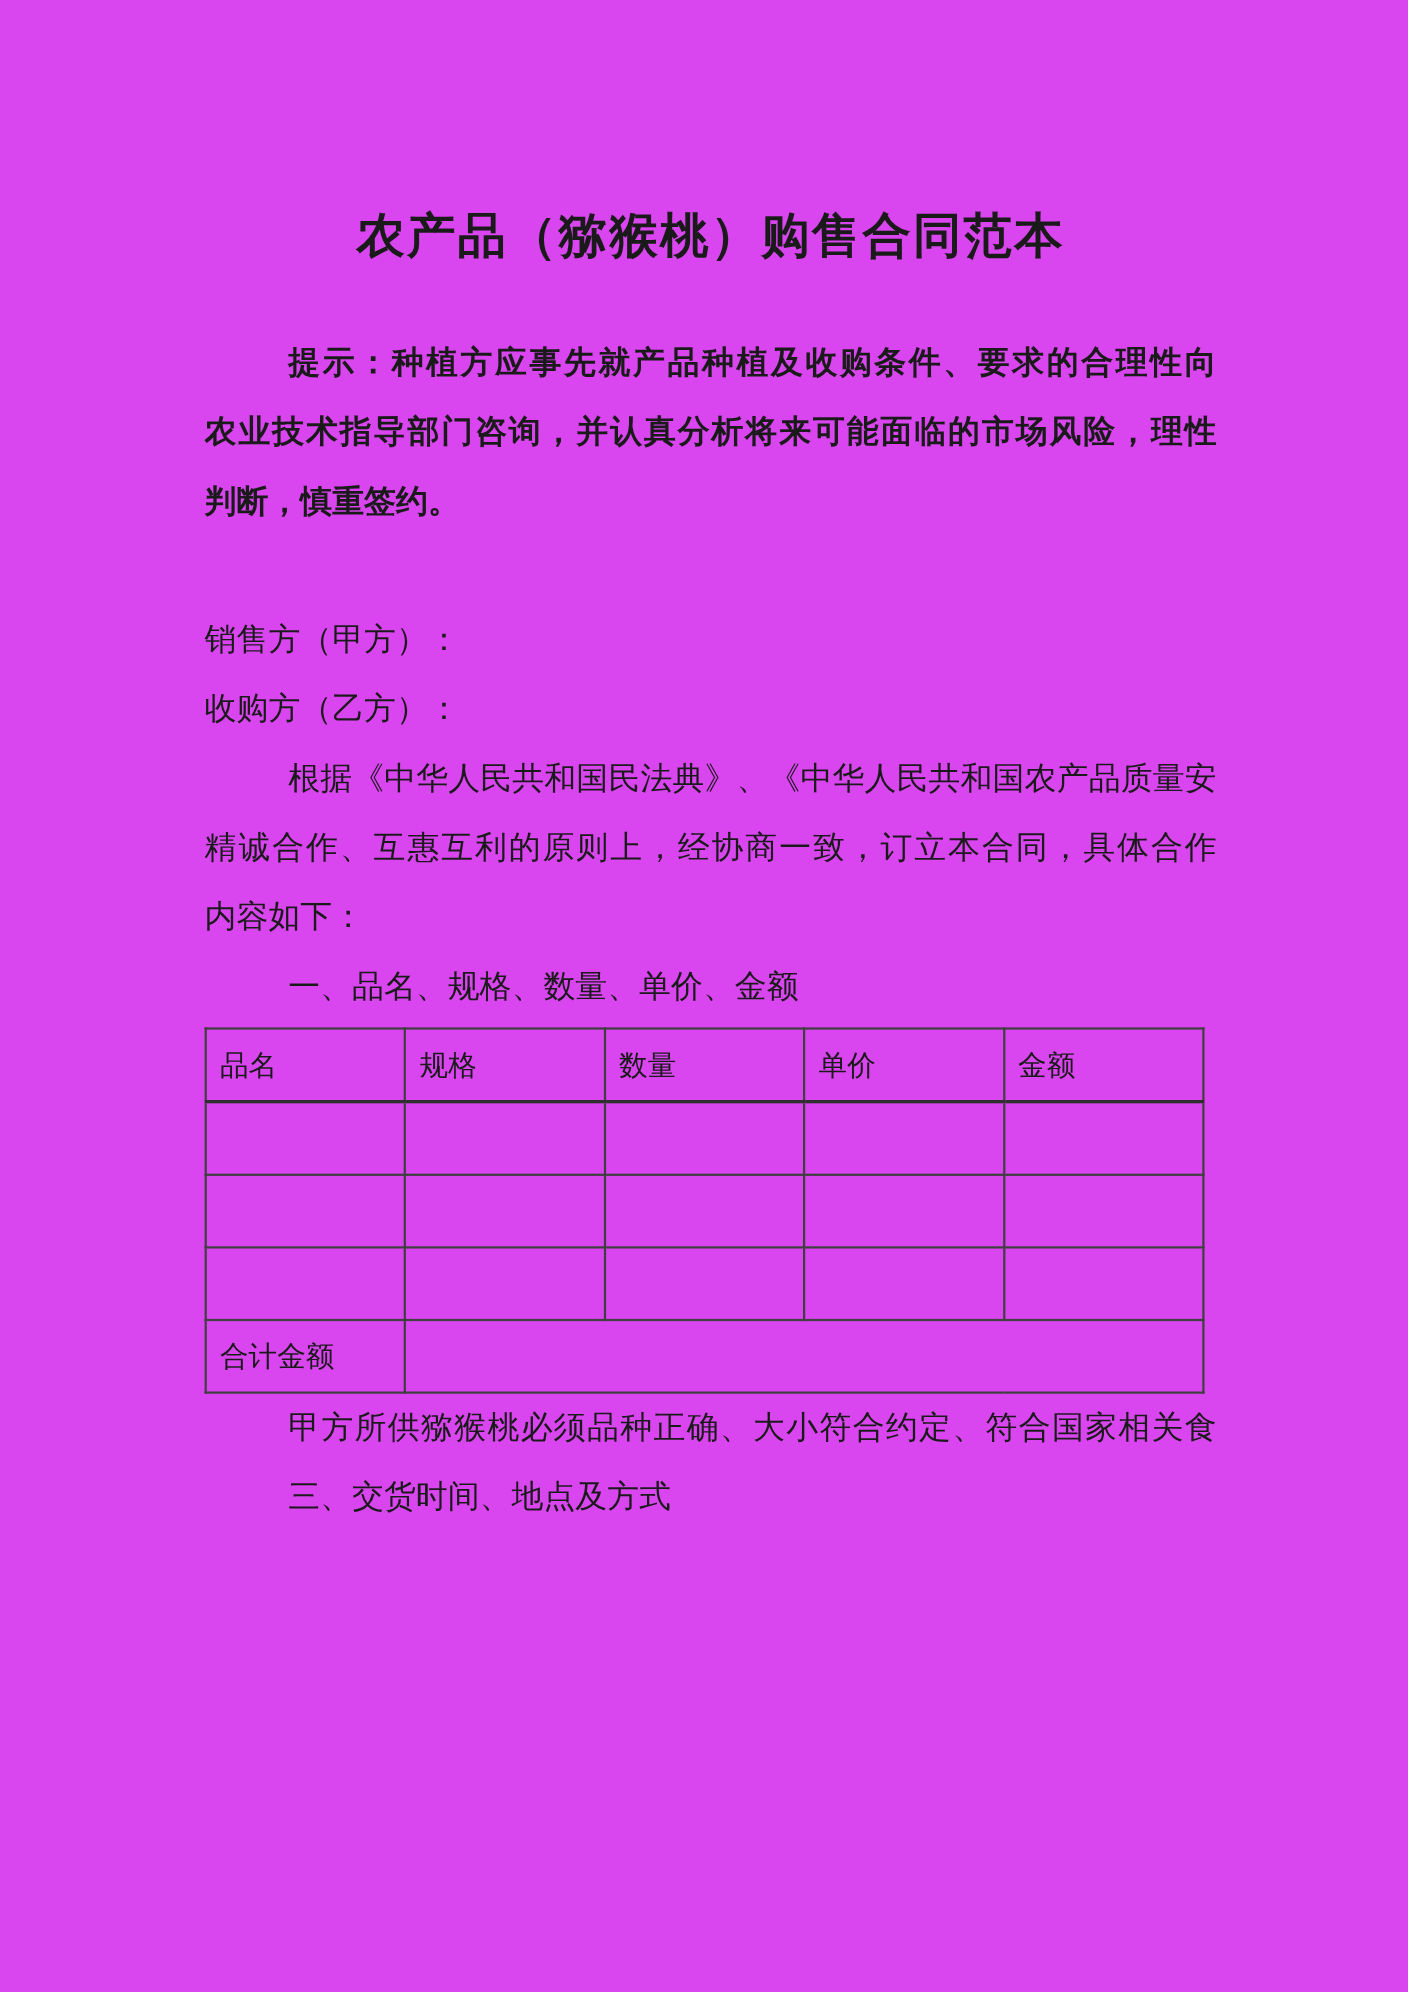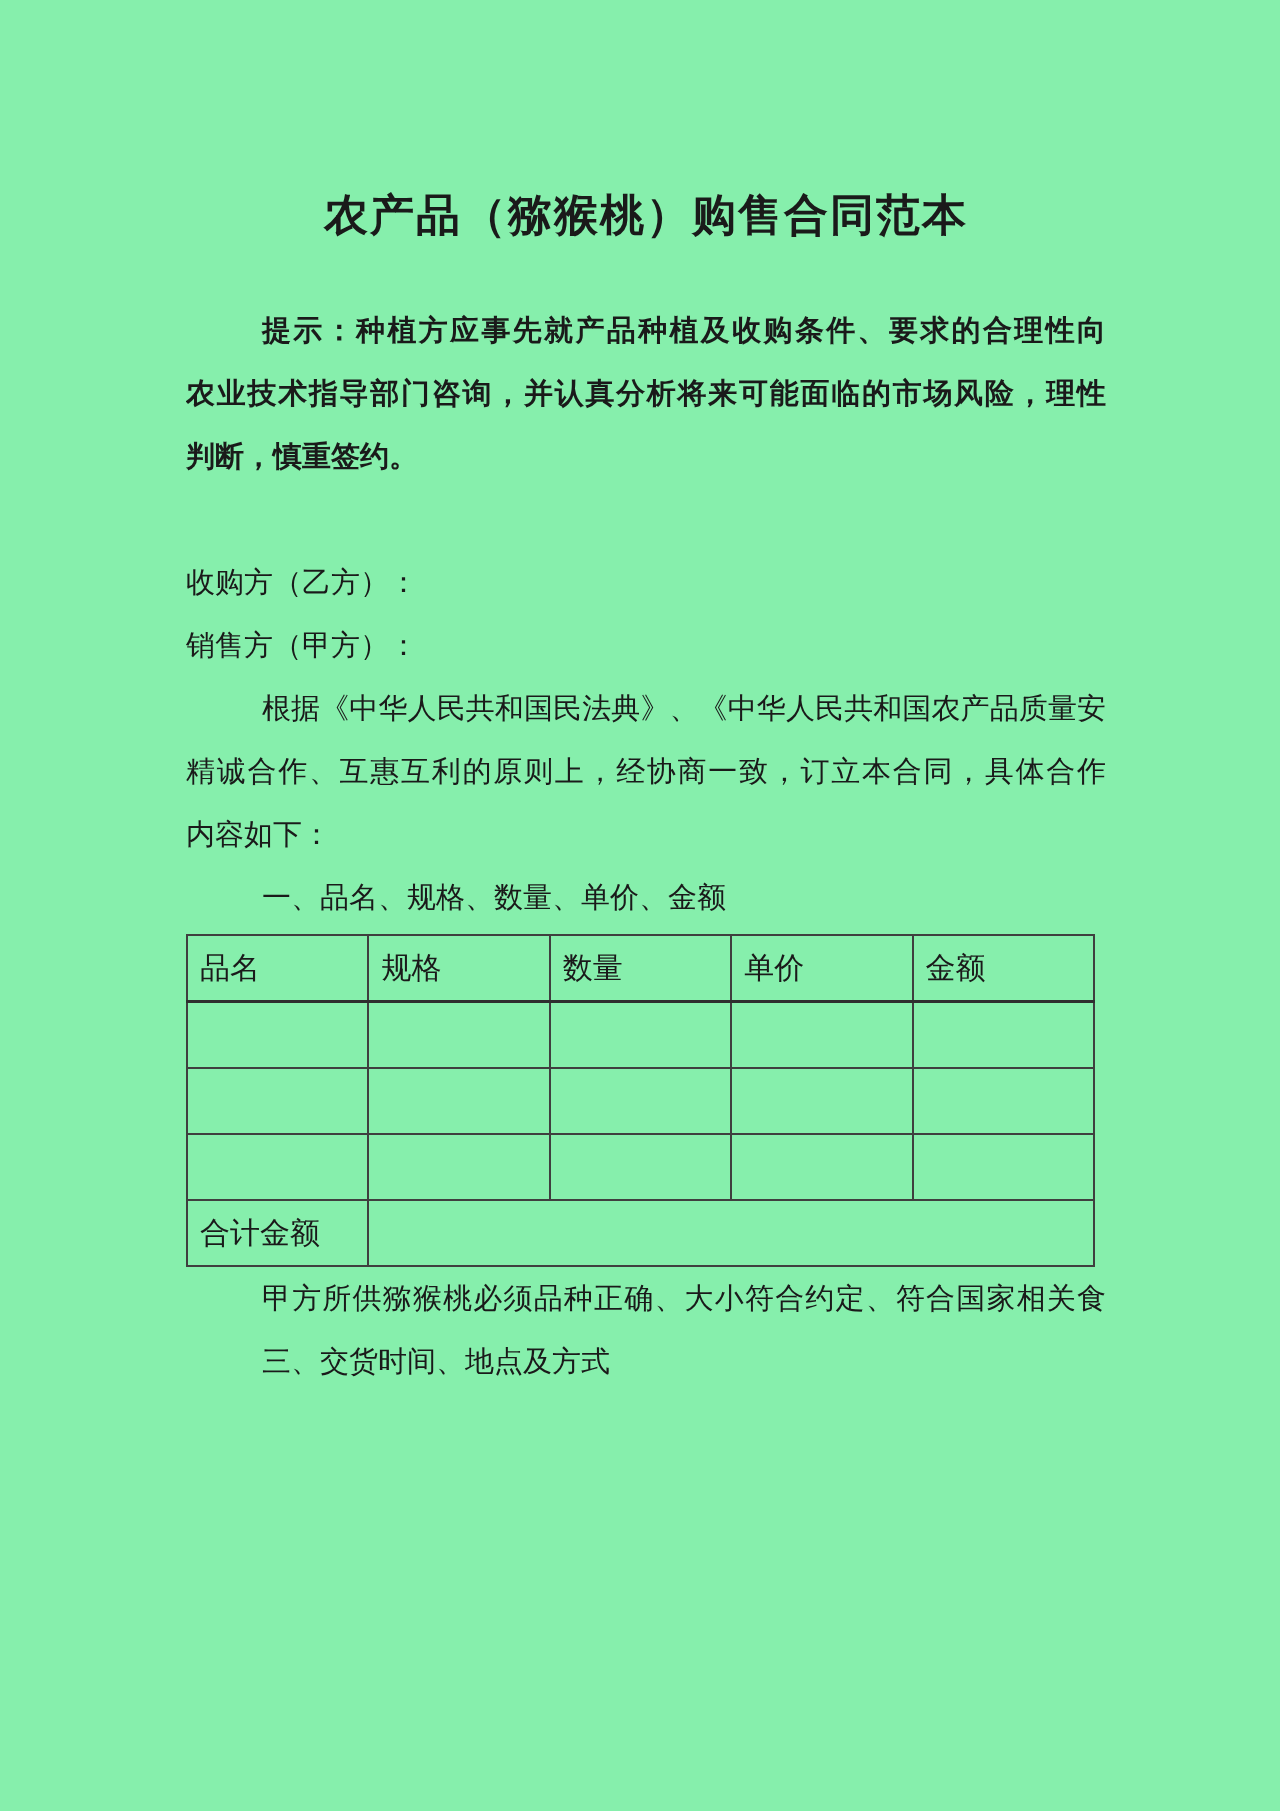--- a/index.html
+++ b/index.html
@@ -4,21 +4,21 @@
 <style>
   html, body {
     margin: 0;
     padding: 0;
     background: #ffffff;
   }
   .page {
     position: relative;
     width: 1280px;
     height: 1811px;
-    background: #86efac;
+    background: #d946ef;
     overflow: hidden;
     font-family: "Liberation Serif", "DejaVu Serif", serif;
     color: #1a1a1a;
   }
   .content {
     position: absolute;
     left: 186px;
     top: 0;
     width: 920px;
   }
@@ -56,21 +56,21 @@
   table.products {
     border-collapse: collapse;
     table-layout: fixed;
     width: 909px;
   }
   table.products col { width: 20%; }
   table.products th,
   table.products td {
     border: 2px solid #3f3f3f;
     height: 64px;
-    font-size: 30px;
+    font-size: 26px;
     font-weight: normal;
     text-align: left;
     vertical-align: middle;
     padding: 0 4px 0 12px;
     font-family: "Liberation Serif", "DejaVu Serif", serif;
     color: #1a1a1a;
   }
   table.products thead th {
     border-bottom: 3px solid #2f2f2f;
   }
@@ -84,22 +84,22 @@
     <div class="doc-title">农产品（猕猴桃）购售合同范本</div>
 
     <div class="notice-par">
       <div class="bline jfull indent mt-notice">提示：种植方应事先就产品种植及收购条件、要求的合理性向</div>
       <div class="bline jfull">农业技术指导部门咨询，并认真分析将来可能面临的市场风险，理性</div>
       <div class="bline jlast">判断，慎重签约。</div>
     </div>
 
     <div class="spacer"></div>
 
+    <div class="bline jlast">销售方（甲方）：</div>
     <div class="bline jlast">收购方（乙方）：</div>
-    <div class="bline jlast">销售方（甲方）：</div>
 
     <div>
       <div class="bline jfull indent">根据《中华人民共和国民法典》、《中华人民共和国农产品质量安</div>
       <div class="bline jfull">精诚合作、互惠互利的原则上，经协商一致，订立本合同，具体合作</div>
       <div class="bline jlast">内容如下：</div>
     </div>
 
     <div class="bline jlast indent">一、品名、规格、数量、单价、金额</div>
 
     <table class="products mt-table">

